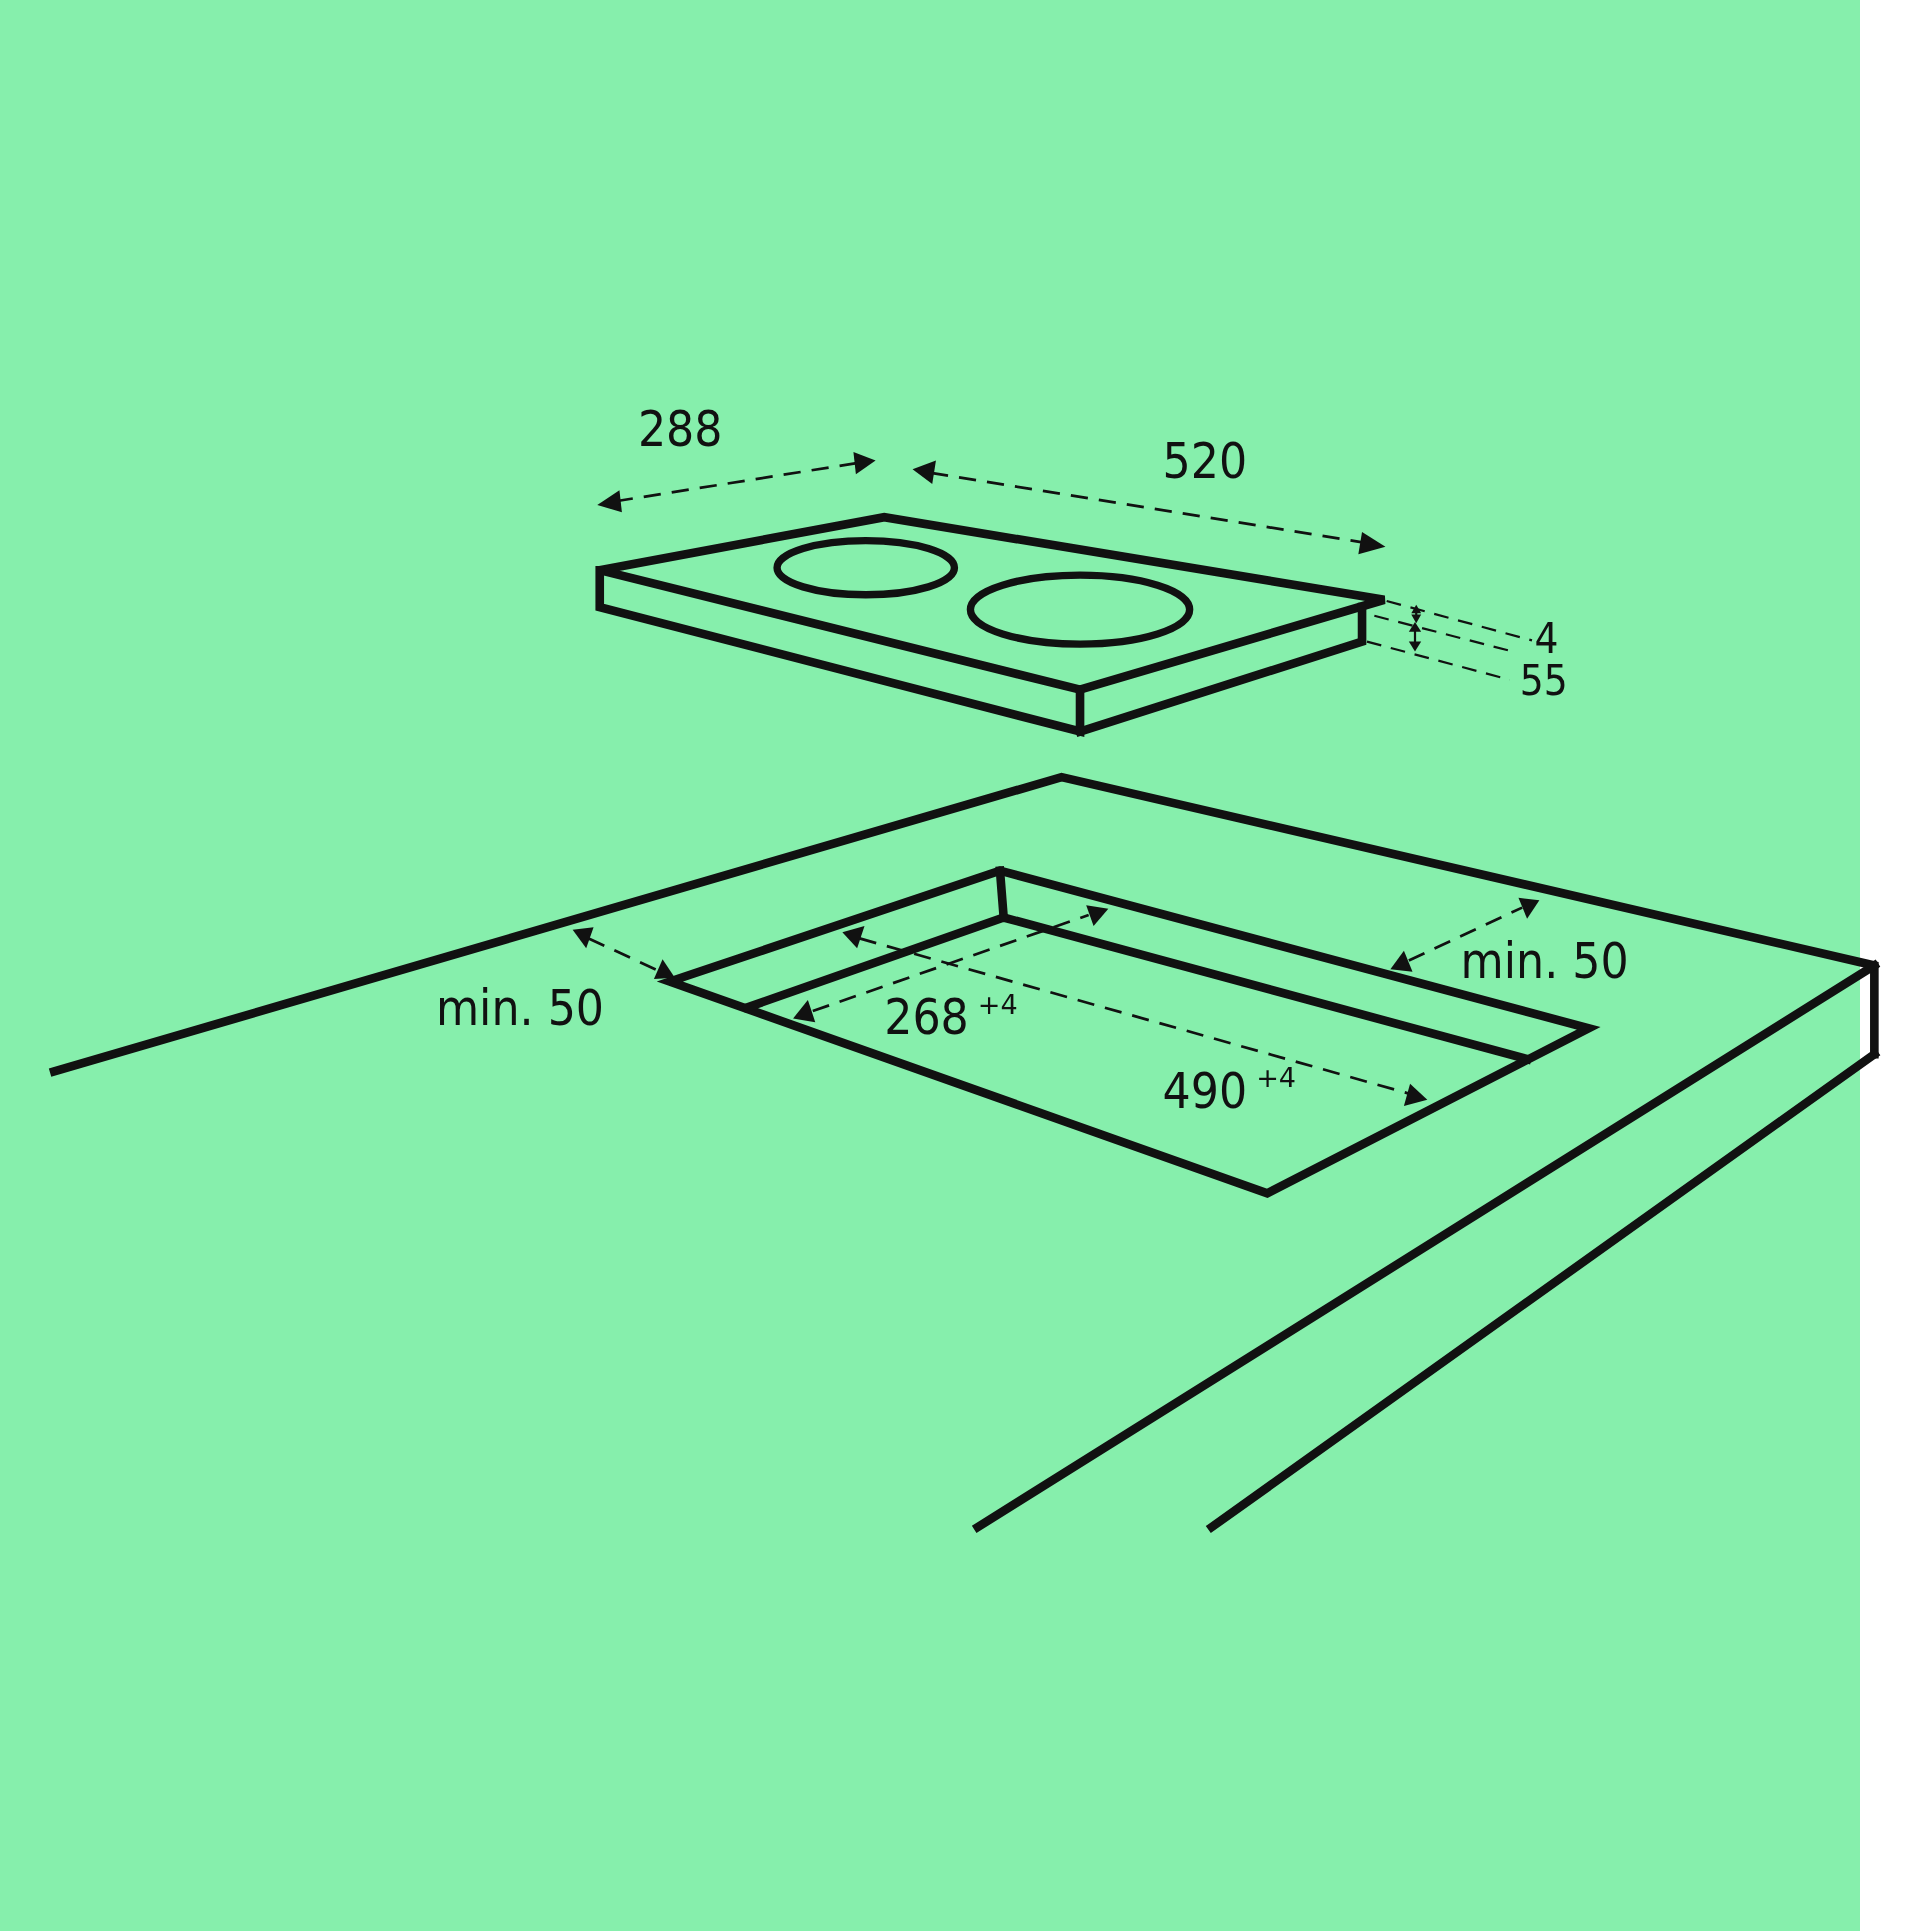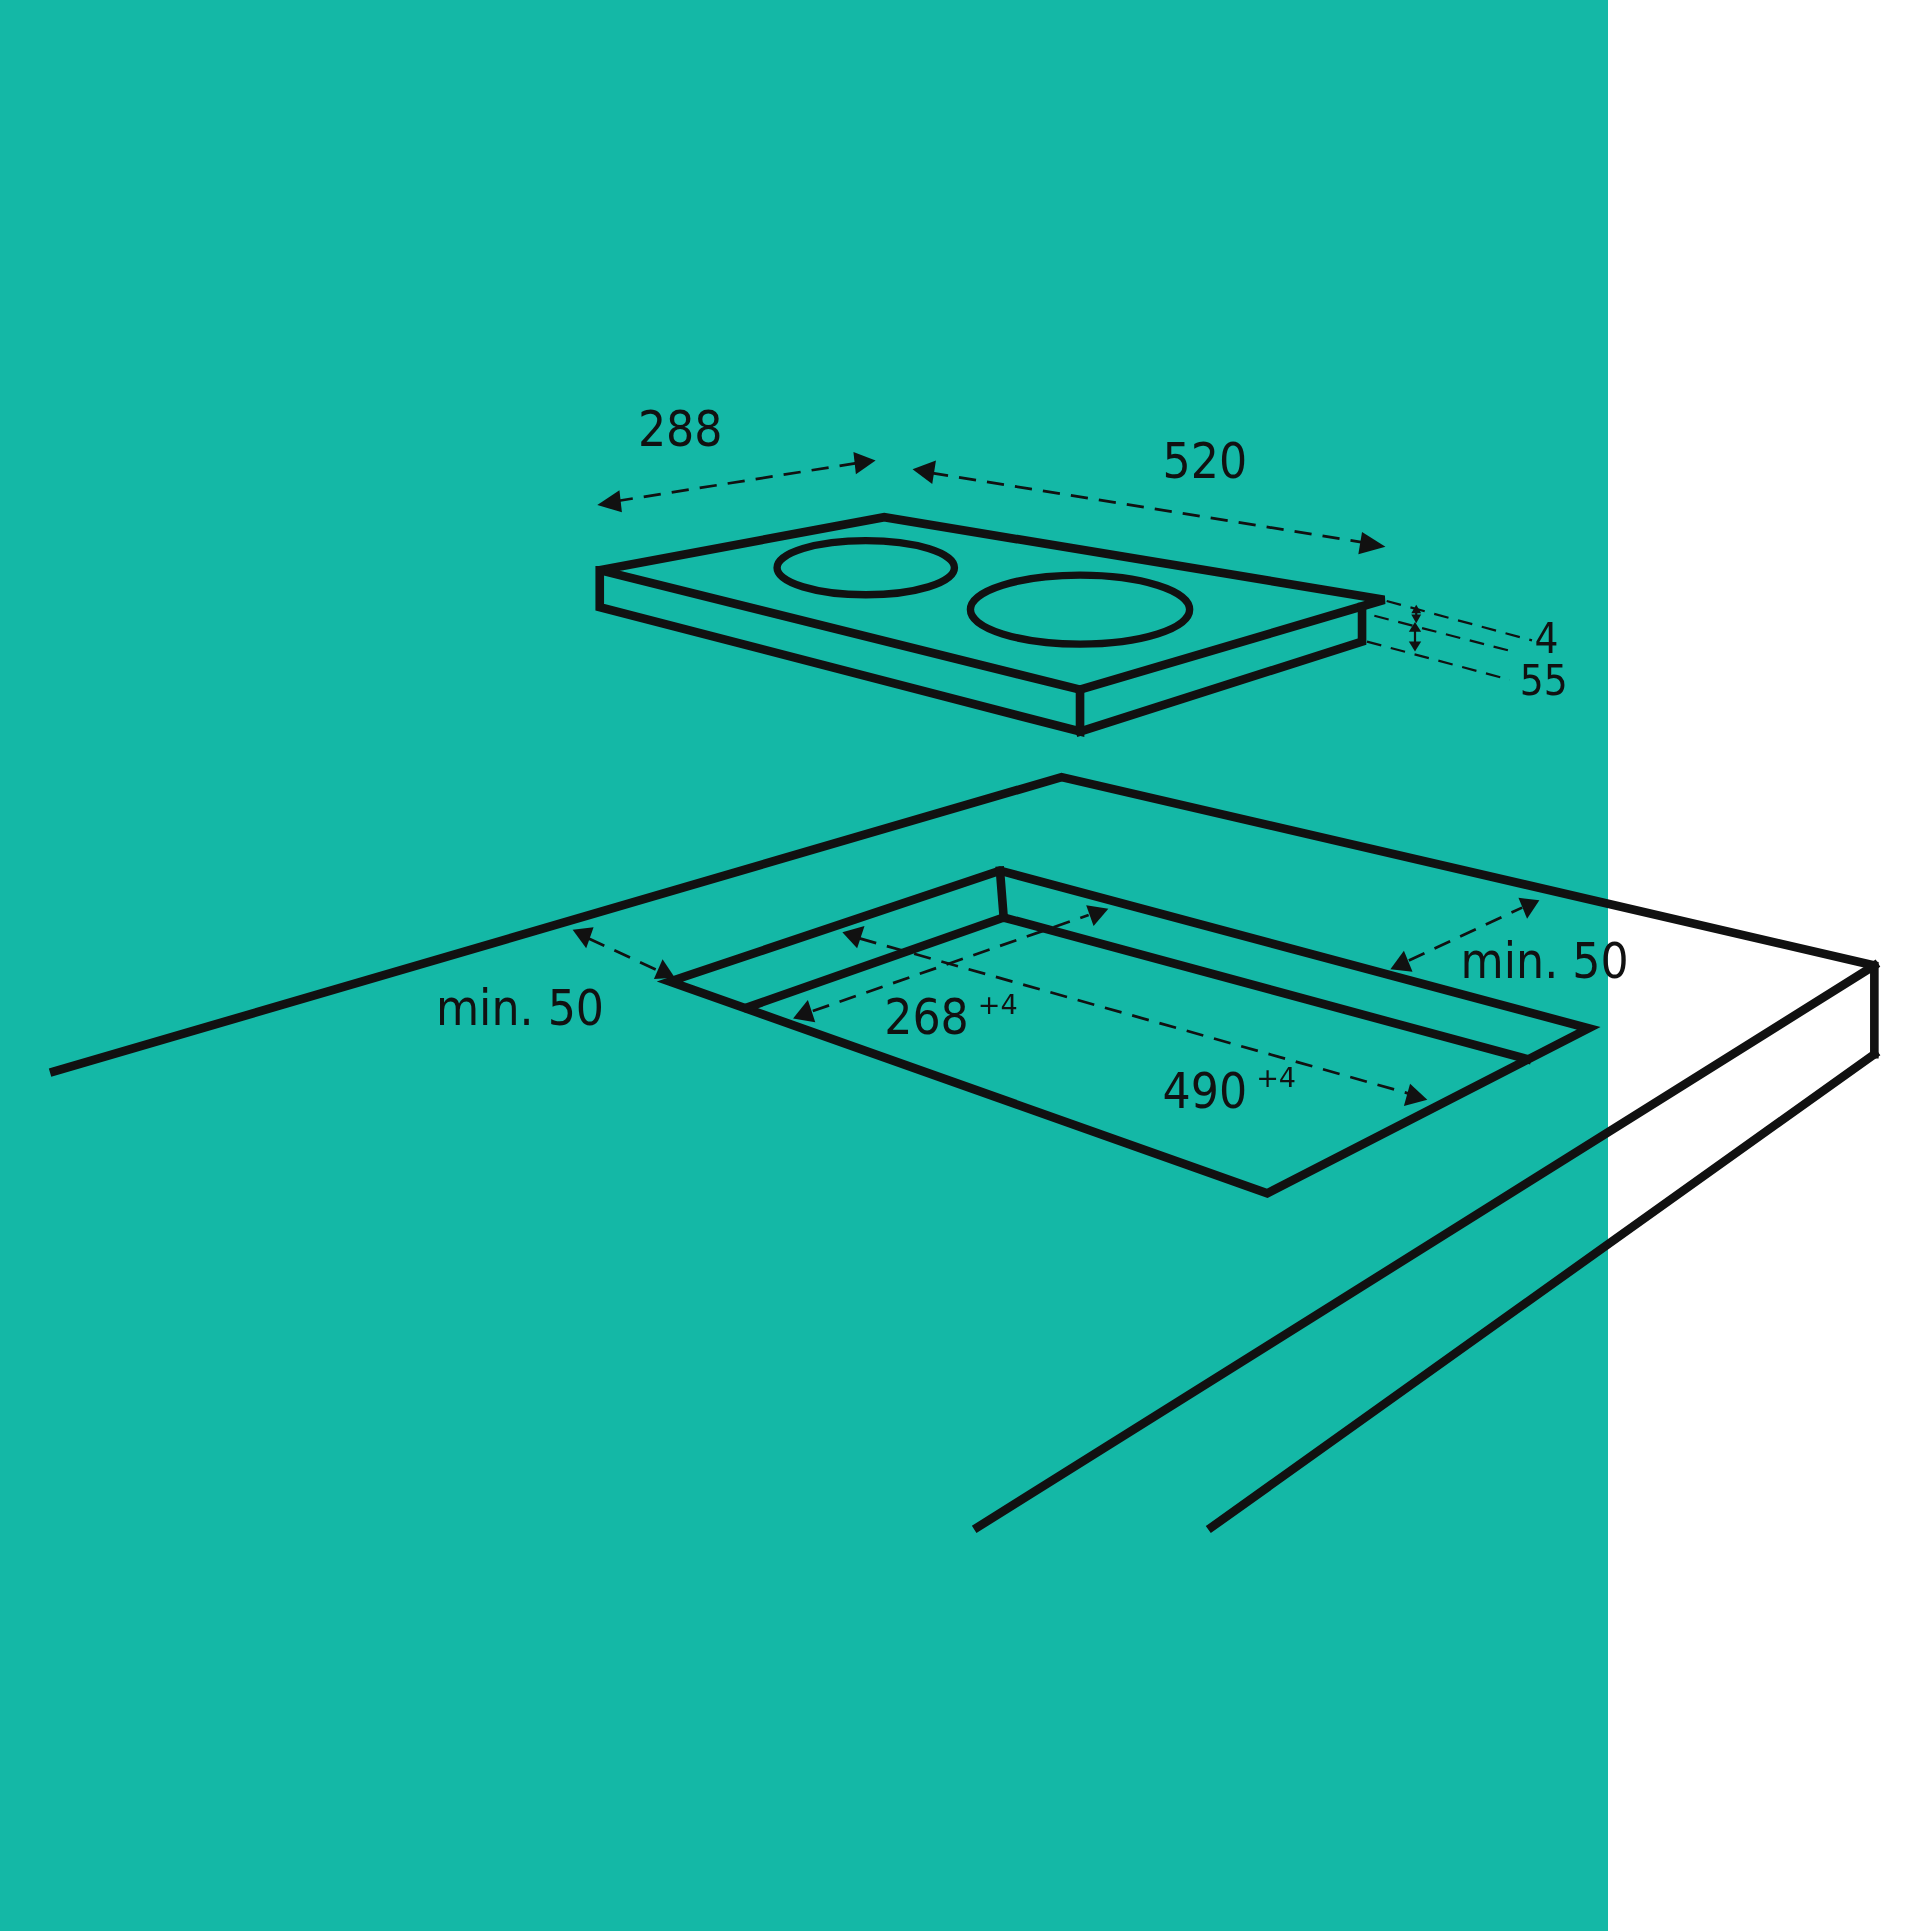--- a/index.html
+++ b/index.html
@@ -1,16 +1,16 @@
 <!DOCTYPE html>
 <html><head>
 <meta charset="utf-8">
 <style>
   html,body{margin:0;padding:0;background:#ffffff;}
-  .canvas{width:1608px;height:1931px;position:relative;background:#14b8a6;}
+  .canvas{width:1860px;height:1931px;position:relative;background:#86efac;}
   svg{display:block;}
   .thick{fill:none;stroke:#111;stroke-width:7;stroke-linejoin:miter;stroke-linecap:square;}
   .ring{fill:none;stroke:#111;stroke-width:6;}
   .dash{fill:none;stroke:#111;stroke-width:2.2;stroke-dasharray:14 9;}
   .dashthin{fill:none;stroke:#111;stroke-width:1.8;stroke-dasharray:12 8;}
   .arrow{fill:#111;stroke:none;}
   .lbl{font-family:"DejaVu Sans Condensed","DejaVu Sans",sans-serif;font-size:40px;fill:#111;}
   .lbl-sm{font-family:"DejaVu Sans Condensed","DejaVu Sans",sans-serif;font-size:34px;fill:#111;}
   .sup{font-family:"DejaVu Sans",sans-serif;font-size:22px;fill:#111;}
 </style>

